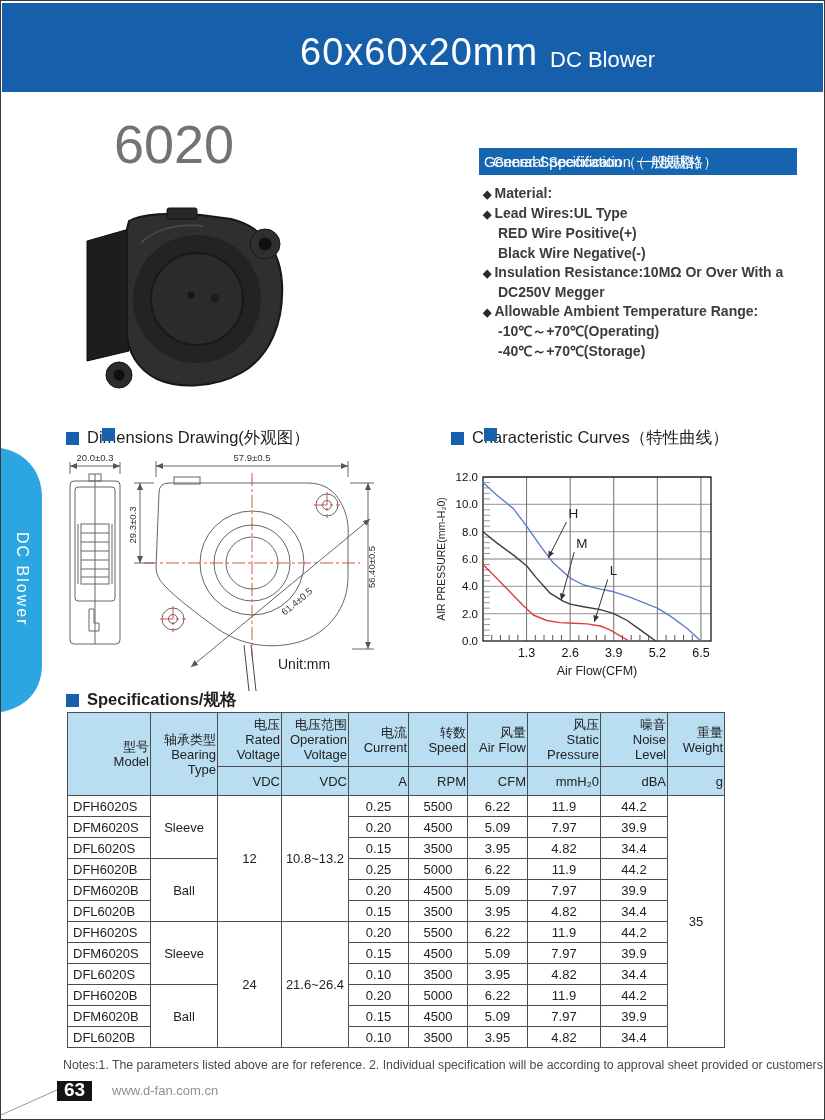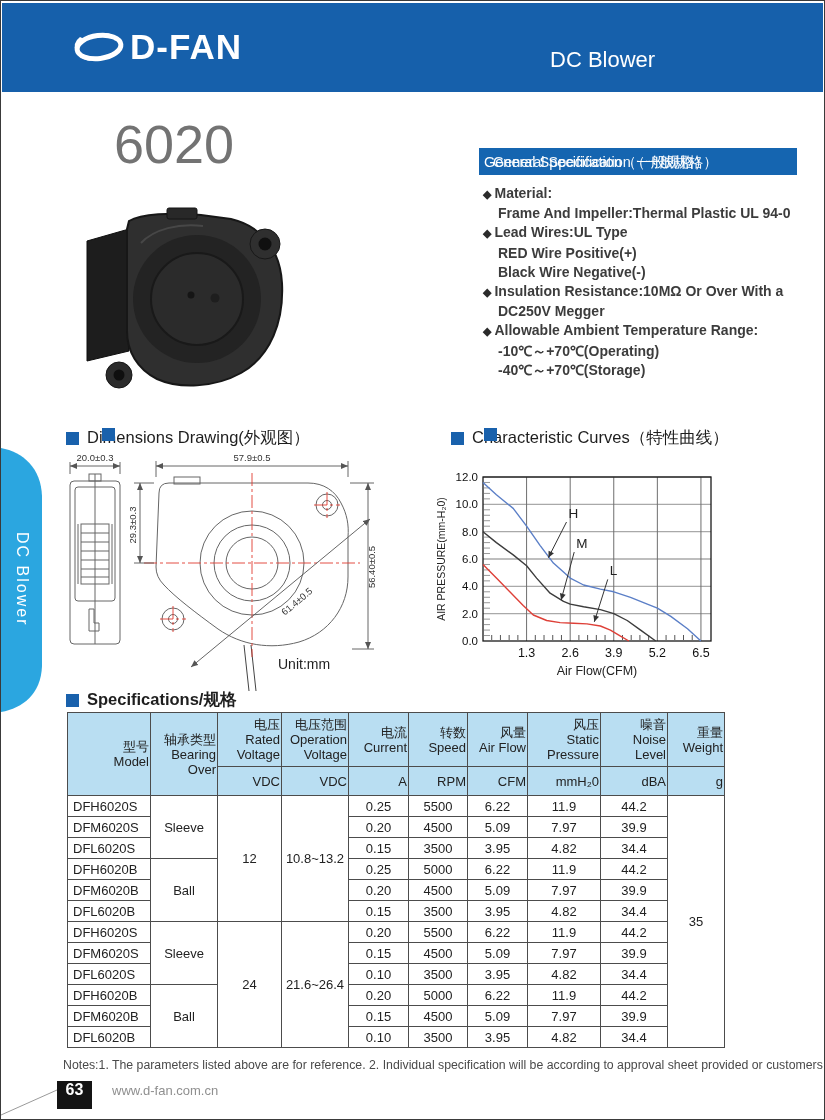--- a/index.html
+++ b/index.html
@@ -46,40 +46,32 @@
   
   #spec-table{position:absolute;left:66px;top:711px;border-collapse:collapse;table-layout:fixed;}
   #spec-table th,#spec-table td{border:1px solid #4c4c4c;text-align:center;color:#222;}
   #spec-table th{background:#b9def2;font-weight:400;font-size:13px;line-height:15px;padding:4px 1px;text-align:right;}
   #spec-table th.unit{height:26px;padding:1px;}
   #spec-table td{font-size:13px;height:20px;padding:0 2px;background:#fff;}
   #spec-table td.model{text-align:left;padding-left:5px;}
 
   
   .notes{position:absolute;left:62px;top:1057px;font-size:12.3px;color:#4a4a4a;white-space:nowrap;}
-  .page-num{position:absolute;left:56px;top:1080px;width:35px;height:28px;background:#141414;color:#fff;
-            font-size:16px;font-weight:bold;text-align:center;line-height:18px;}
+  .page-num{position:absolute;left:56px;top:1080px;width:35px;height:20px;background:#141414;color:#fff;
+            font-size:19px;font-weight:bold;text-align:center;line-height:18px;}
   .website{position:absolute;left:102px;top:1082px;font-size:13px;color:#8f8f8f;margin-left:9px;}
   .corner-line{position:absolute;left:0;top:1080px;}
 </style>
 </head>
 <body>
 
 <div class="page">
 
   <div class="header">
-    <div class="logo">
-      <svg width="56" height="40" viewBox="0 0 56 40">
-        <ellipse cx="29" cy="20" rx="22" ry="11.5" fill="none" stroke="#ffffff" stroke-width="5" transform="rotate(-7 29 20)"></ellipse>
-        <path d="M10,10 Q2,16 6,25 Q4,17 14,12 Z" fill="#ffffff"></path>
-        <path d="M8,27 Q12,34 22,34 Q13,31 11,25 Z" fill="#ffffff"></path>
-        <path d="M47,12 Q43,6 34,6 Q43,9 45,14 Z" fill="#ffffff"></path>
-      </svg>
-      <span class="logo-text">D-FAN</span>
-    </div>
+    <div class="size-text">60x60x20mm</div>
     <div class="type-text">DC Blower</div>
   </div>
 
   <div class="model-title">6020</div>
   <svg class="photo" width="212" height="210" viewBox="0 0 212 210">
     <path d="M8,50 L50,38 L50,160 L8,170 Z" fill="#1d1d1d" stroke="#0e0e0e"></path>
     <path d="M50,30 C62,23 92,21 122,24 L152,28 C182,35 201,58 203,92 C205,130 192,165 162,182 C135,197 100,198 78,188 C58,178 48,160 48,140 L48,38 Z" fill="#2f2f2f" stroke="#171717" stroke-width="2"></path>
     <rect x="88" y="17" width="30" height="11" rx="2" fill="#282828" stroke="#141414"></rect>
     <circle cx="186" cy="53" r="15" fill="#2f2f2f" stroke="#181818"></circle>
     <circle cx="186" cy="53" r="6.5" fill="#101010"></circle>
@@ -91,21 +83,20 @@
     <circle cx="136" cy="107" r="4.5" fill="#1e1e1e"></circle>
     <path d="M62,52 C75,38 100,32 124,35" fill="none" stroke="#474747" stroke-width="2"></path>
   </svg>
 
   <div class="gs-bar">
     <span class="l1">General Specification（一般规格）</span>
     <span class="l2">General Specification（一般规格）</span>
   </div>
   <div class="gs-list" id="gs-list">
       <div class="gs-line b"><span class="diamond">◆</span><span>Material:</span></div>
-      <div class="gs-line"><span>Frame And Impeller:Thermal Plastic UL 94-0</span></div>
       <div class="gs-line b"><span class="diamond">◆</span><span>Lead Wires:UL Type</span></div>
       <div class="gs-line"><span>RED Wire Positive(+)</span></div>
       <div class="gs-line"><span>Black Wire Negative(-)</span></div>
       <div class="gs-line b"><span class="diamond">◆</span><span>Insulation Resistance:10MΩ Or Over With a</span></div>
       <div class="gs-line"><span>DC250V Megger</span></div>
       <div class="gs-line b"><span class="diamond">◆</span><span>Allowable Ambient Temperature Range:</span></div>
       <div class="gs-line"><span>-10℃～+70℃(Operating)</span></div>
       <div class="gs-line"><span>-40℃～+70℃(Storage)</span></div>
     </div>
 
@@ -309,21 +300,21 @@
         <col style="width: 57px;">
       </colgroup>
       <thead>
         <tr>
           <th rowspan="2">
             <div>型号</div>
             <div>Model</div>
           </th>
           <th rowspan="2">
             <div>轴承类型</div>
-            <div>Bearing Over</div>
+            <div>Bearing Type</div>
           </th>
           <th>
             <div>电压</div>
             <div>Rated Voltage</div>
           </th>
           <th>
             <div>电压范围</div>
             <div>Operation Voltage</div>
           </th>
           <th>

